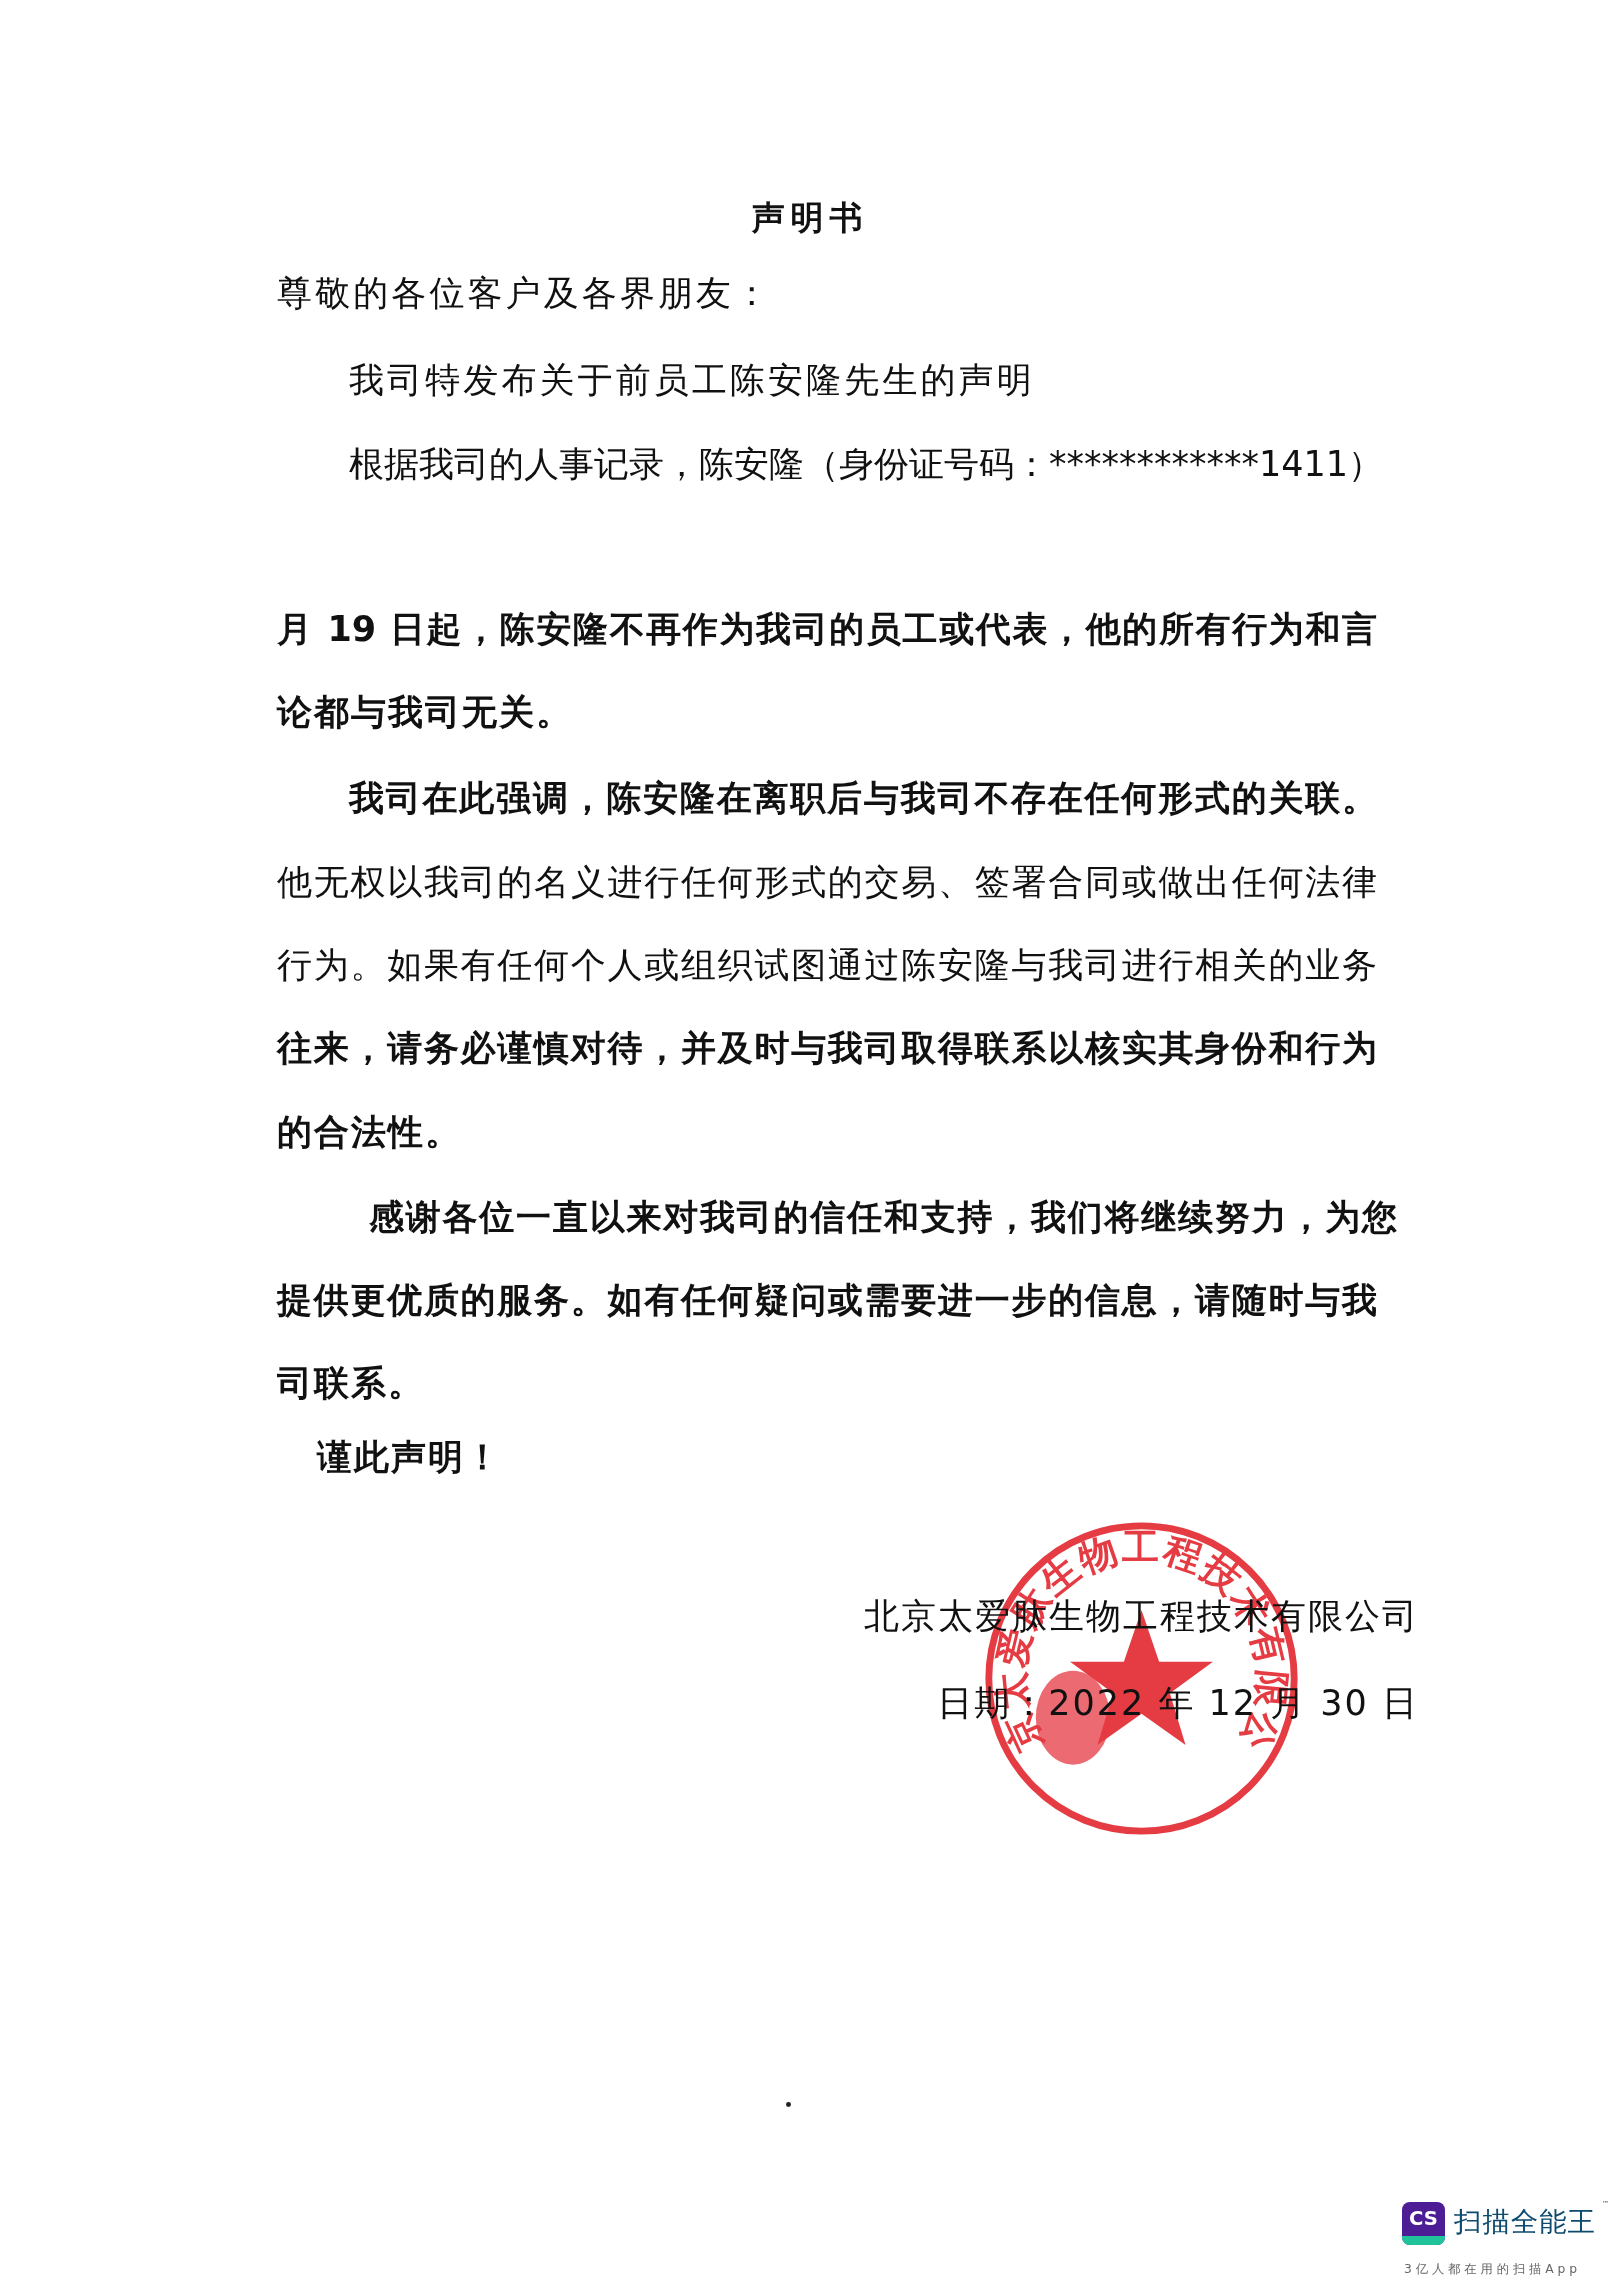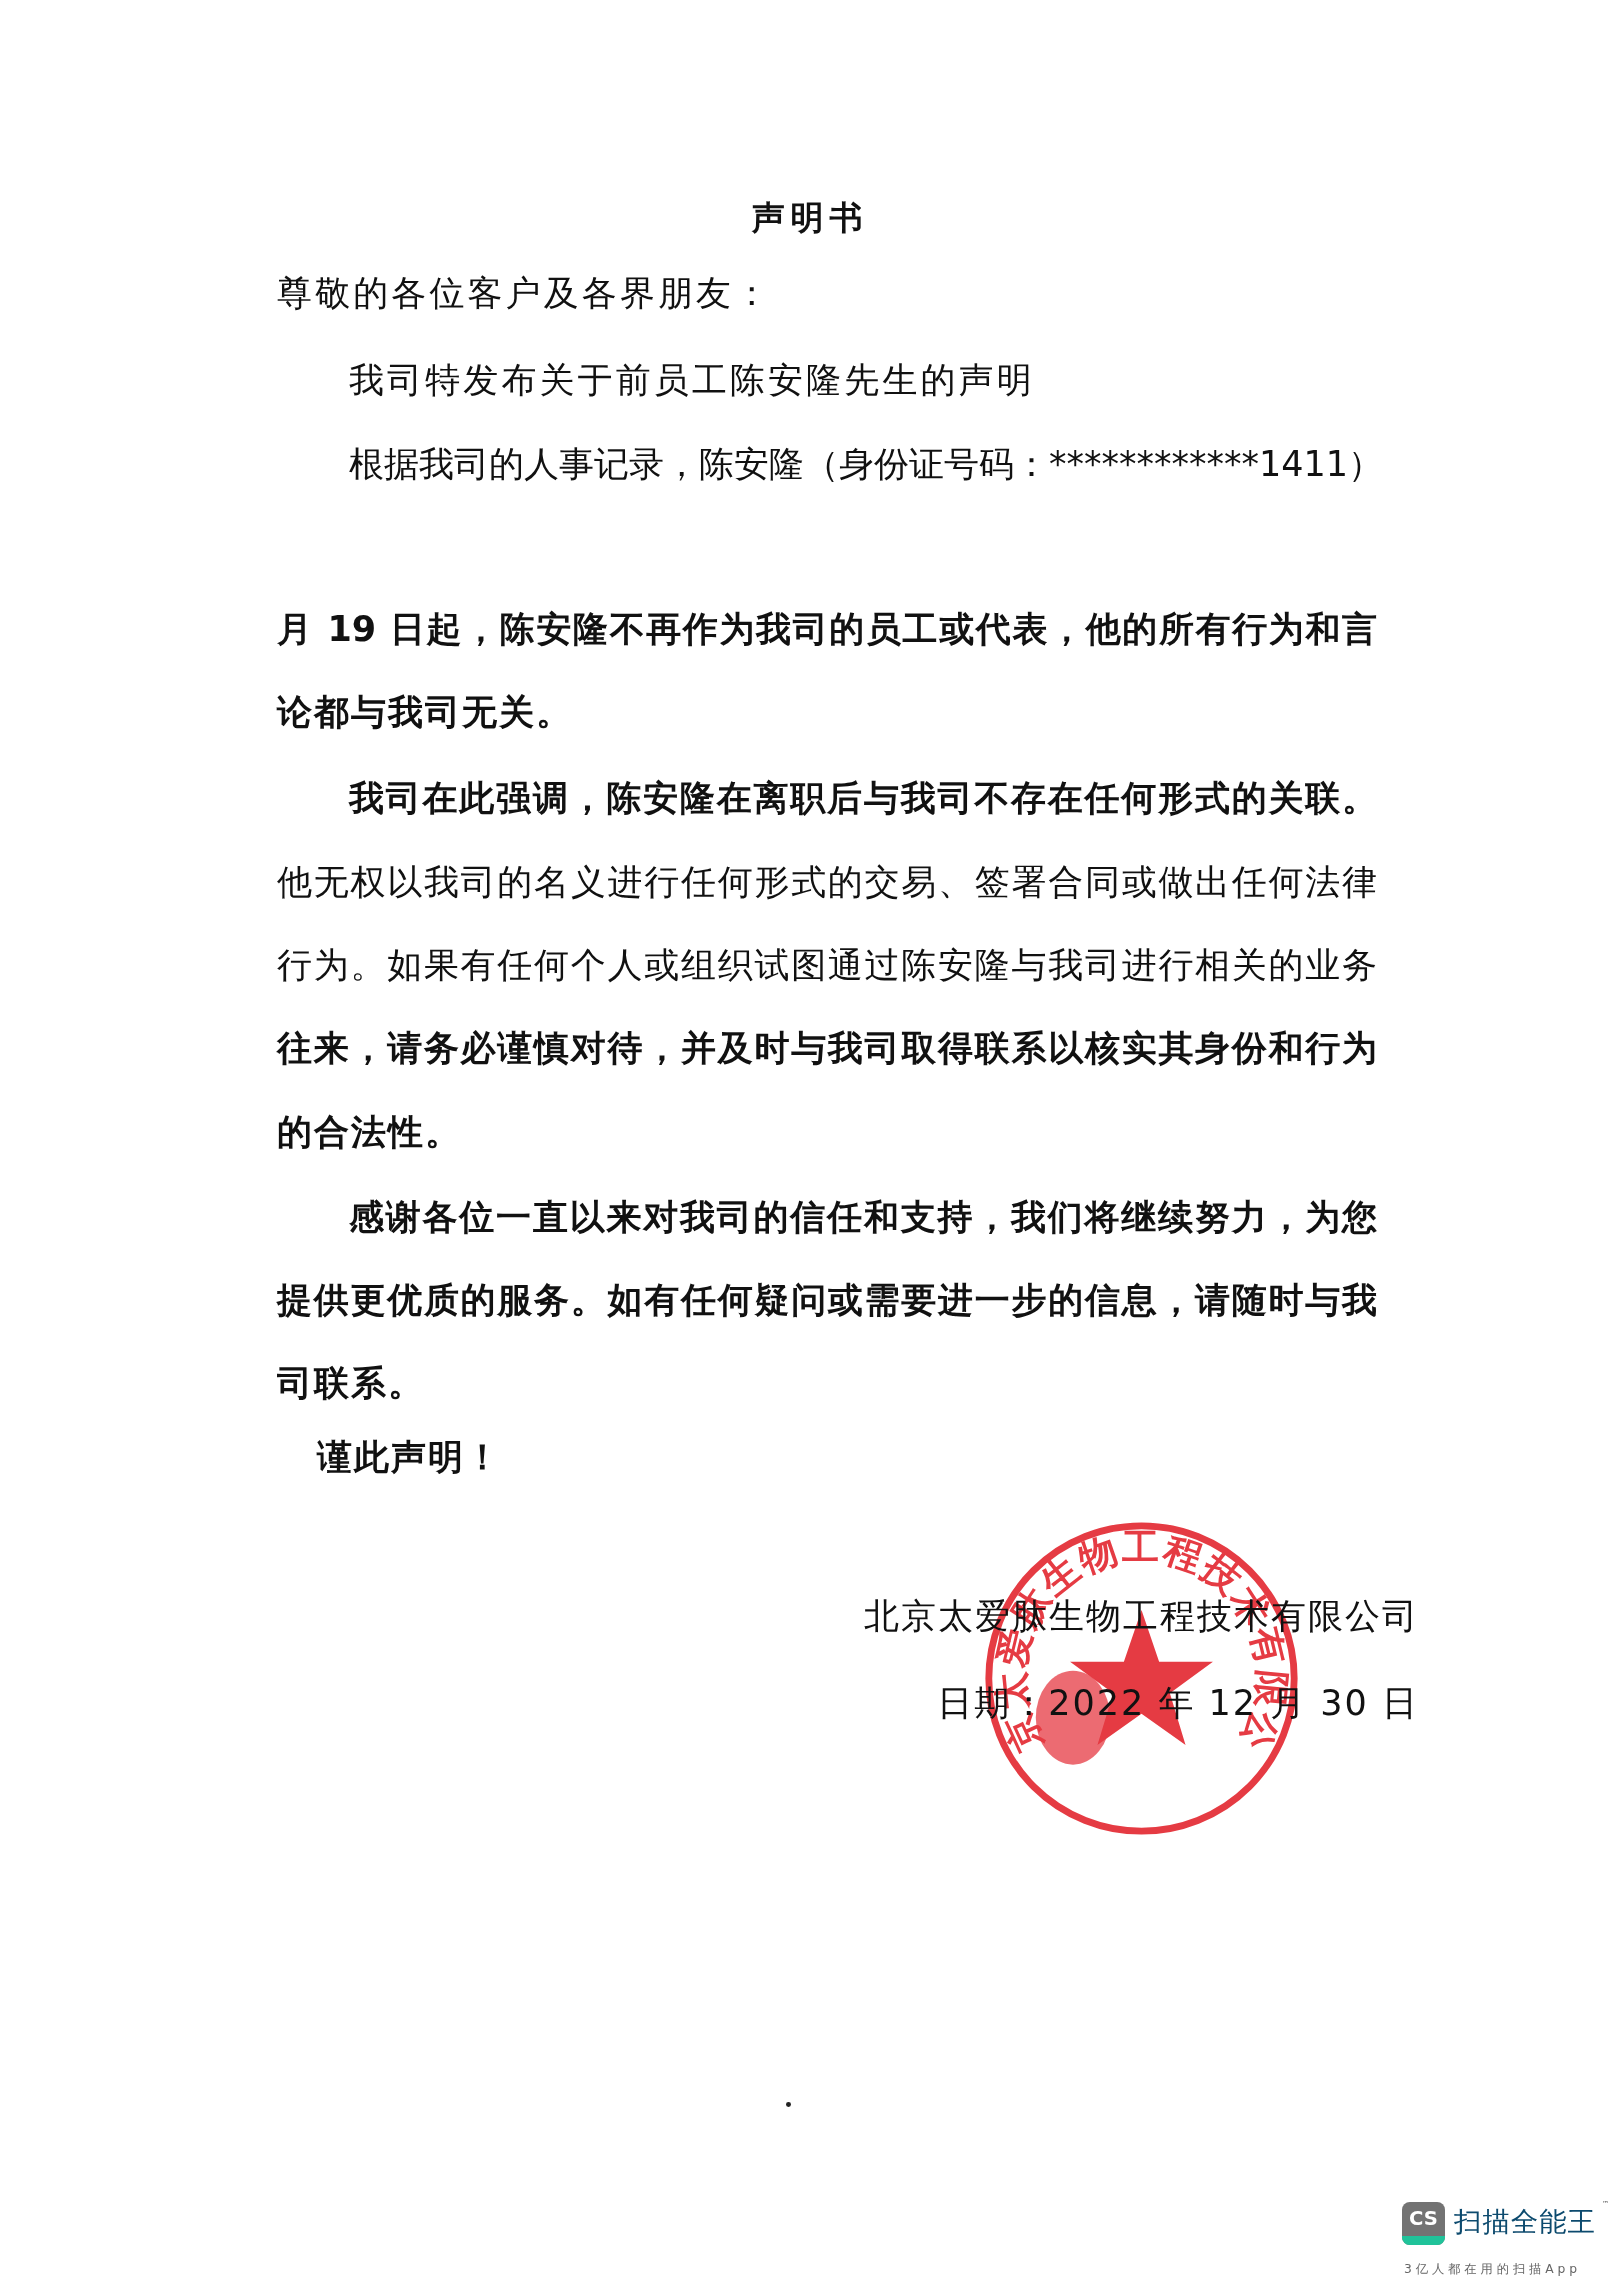--- a/index.html
+++ b/index.html
@@ -87,21 +87,21 @@
       width: 211px;
       height: 93px;
     }
     .wm-logo {
       position: absolute;
       left: 0;
       top: 5.9px;
       width: 43px;
       height: 43px;
       border-radius: 7.8px;
-      background: #737373;
+      background: #4c1d95;
       overflow: hidden;
     }
     .wm-logo .cs {
       position: absolute;
       left: 0; top: 4.9px;
       width: 43px;
       text-align: center;
       color: #ffffff;
       font-family: "DejaVu Sans", sans-serif;
       font-weight: bold;
@@ -157,21 +157,21 @@
   <div class="line indent justify" style="top:443px;">根据我司的人事记录，陈安隆（身份证号码：************1411）</div>
   <div class="line justify bold" style="top:608px;">月 19 日起，陈安隆不再作为我司的员工或代表，他的所有行为和言</div>
   <div class="line bold" style="top:691px;">论都与我司无关。</div>
 
   <div class="line indent justify bold" style="top:777px;">我司在此强调，陈安隆在离职后与我司不存在任何形式的关联。</div>
   <div class="line justify" style="top:861px;">他无权以我司的名义进行任何形式的交易、签署合同或做出任何法律</div>
   <div class="line justify" style="top:944px;">行为。如果有任何个人或组织试图通过陈安隆与我司进行相关的业务</div>
   <div class="line justify bold" style="top:1027px;">往来，请务必谨慎对待，并及时与我司取得联系以核实其身份和行为</div>
   <div class="line bold" style="top:1111px;">的合法性。</div>
 
-  <div class="line indent justify bold" style="top:1196px;">感谢各位一直以来对我司的信任和支持，我们将继续努力，为您</div>
+  <div class="line indent justify bold" style="top:1196px;margin-left:20px;">感谢各位一直以来对我司的信任和支持，我们将继续努力，为您</div>
   <div class="line justify bold" style="top:1279px;">提供更优质的服务。如有任何疑问或需要进一步的信息，请随时与我</div>
   <div class="line bold" style="top:1362px;">司联系。</div>
 
   <div class="line bold" style="top:1436px;margin-left:40px;">谨此声明！</div>
 
   <svg class="stamp" viewBox="0 0 330 330" xmlns="http://www.w3.org/2000/svg">
     <defs>
       <path id="stampArc" d="M 65 230 A 120 120 0 1 1 265 230"></path>
     </defs>
     <circle cx="165" cy="165" r="156" fill="none" stroke="#e3262f" stroke-width="7"></circle>

